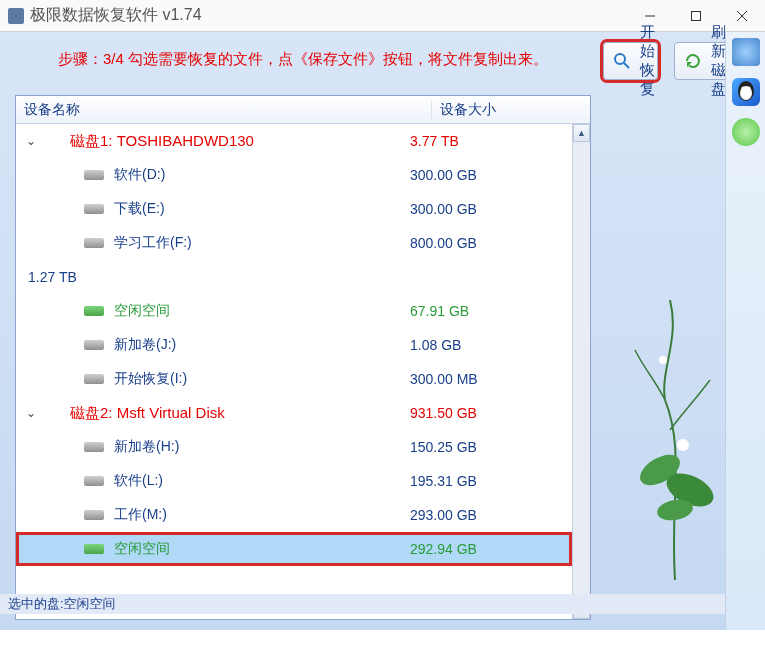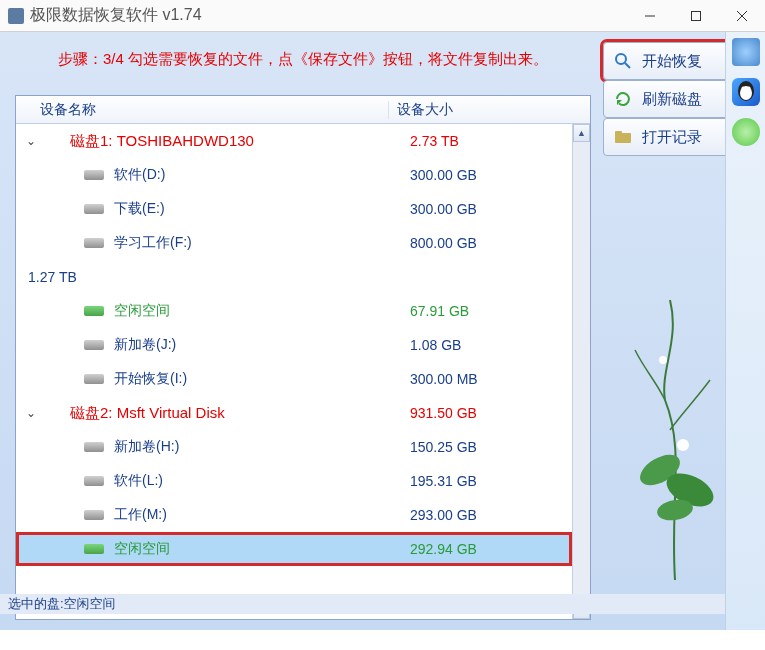--- a/index.html
+++ b/index.html
@@ -63,22 +63,22 @@
     }
     .table-wrapper { display: flex; flex: 1; overflow: hidden; }
     .header-row {
       display: flex;
       background: linear-gradient(to bottom, #fefefe, #eff3fa);
       border-bottom: 1px solid #c0cee5;
       height: 28px;
       align-items: center;
     }
     .header-name {
-      width: 373px;
-      padding-left: 24px;
+      width: 416px;
+      padding-left: 8px;
       color: #1a3f8a;
       font-size: 14px;
       border-right: 1px solid #dbe2ef;
     }
     .header-size {
       flex: 1;
       padding-left: 8px;
       color: #1a3f8a;
       font-size: 14px;
     }
@@ -145,22 +145,22 @@
       border: 1px solid #b8c5da;
       display: flex; align-items: center; justify-content: center;
       font-size: 9px; color: #3a5a8a;
       cursor: pointer;
     }
     .scroll-arrow.bottom { position: absolute; bottom: 0; width: 100%; }
     .right-panel {
       width: 168px;
       padding: 10px 18px 10px 6px;
       display: flex;
-      flex-direction: column;
-      gap: 0;
+      flex-direction: row;
+      gap: 16px;
       position: relative;
     }
     .action-btn {
       height: 38px;
       background: linear-gradient(to bottom,#fdfdff,#e7eef8);
       border: 1px solid #9cb0d0;
       border-radius: 4px;
       display: flex;
       align-items: center;
       padding-left: 8px;
@@ -252,21 +252,21 @@
         <div class="header-size">设备大小</div>
       </div>
       <div class="table-wrapper">
         <div class="rows-container" id="rows">
             <div class="dev-row">
               <div class="name-cell indent0">
                 <span class="chev">⌄</span>
                 <span style="width:28px"></span>
                 <span class="disk-label">磁盘1: TOSHIBAHDWD130</span>
               </div>
-              <div class="size-cell disk-size">2.73 TB</div>
+              <div class="size-cell disk-size">3.77 TB</div>
             </div>
             <div class="dev-row">
               <div class="name-cell indent1">
                 <span class="chev"></span>
                 <span class="disk-icon"></span>
                 <span class="part-label">软件(D:)</span>
               </div>
               <div class="size-cell part-size">300.00 GB</div>
             </div>
             <div class="dev-row">

